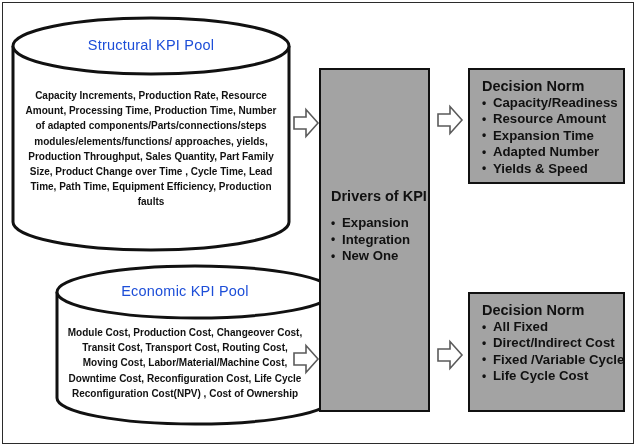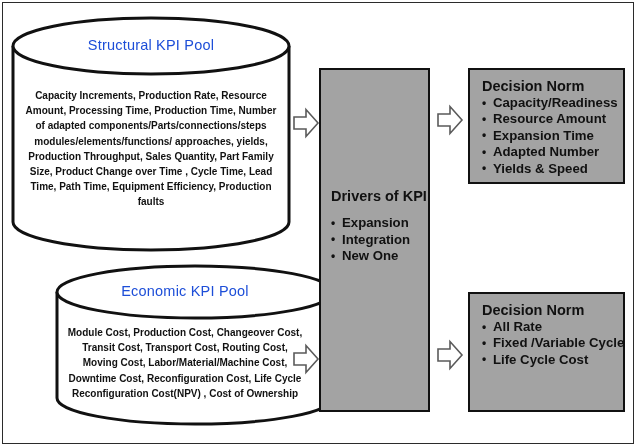--- a/index.html
+++ b/index.html
@@ -192,20 +192,21 @@
         <li>Adapted Number</li>
         <li>Yields &amp; Speed</li>
       </ul>
     </div>
   </div>
 
   <div class="rectbox" style="left:468px; top:292px; width:157px; height:120px;">
     <div class="dn-content">
       <div class="box-title">Decision Norm</div>
       <ul class="bullets">
-        <li>All Rate</li>
+        <li>All Fixed</li>
+        <li>Direct/Indirect  Cost</li>
         <li>Fixed /Variable  Cycle</li>
         <li>Life  Cycle Cost</li>
       </ul>
     </div>
   </div>
 
 </div>
 
 </body></html>

